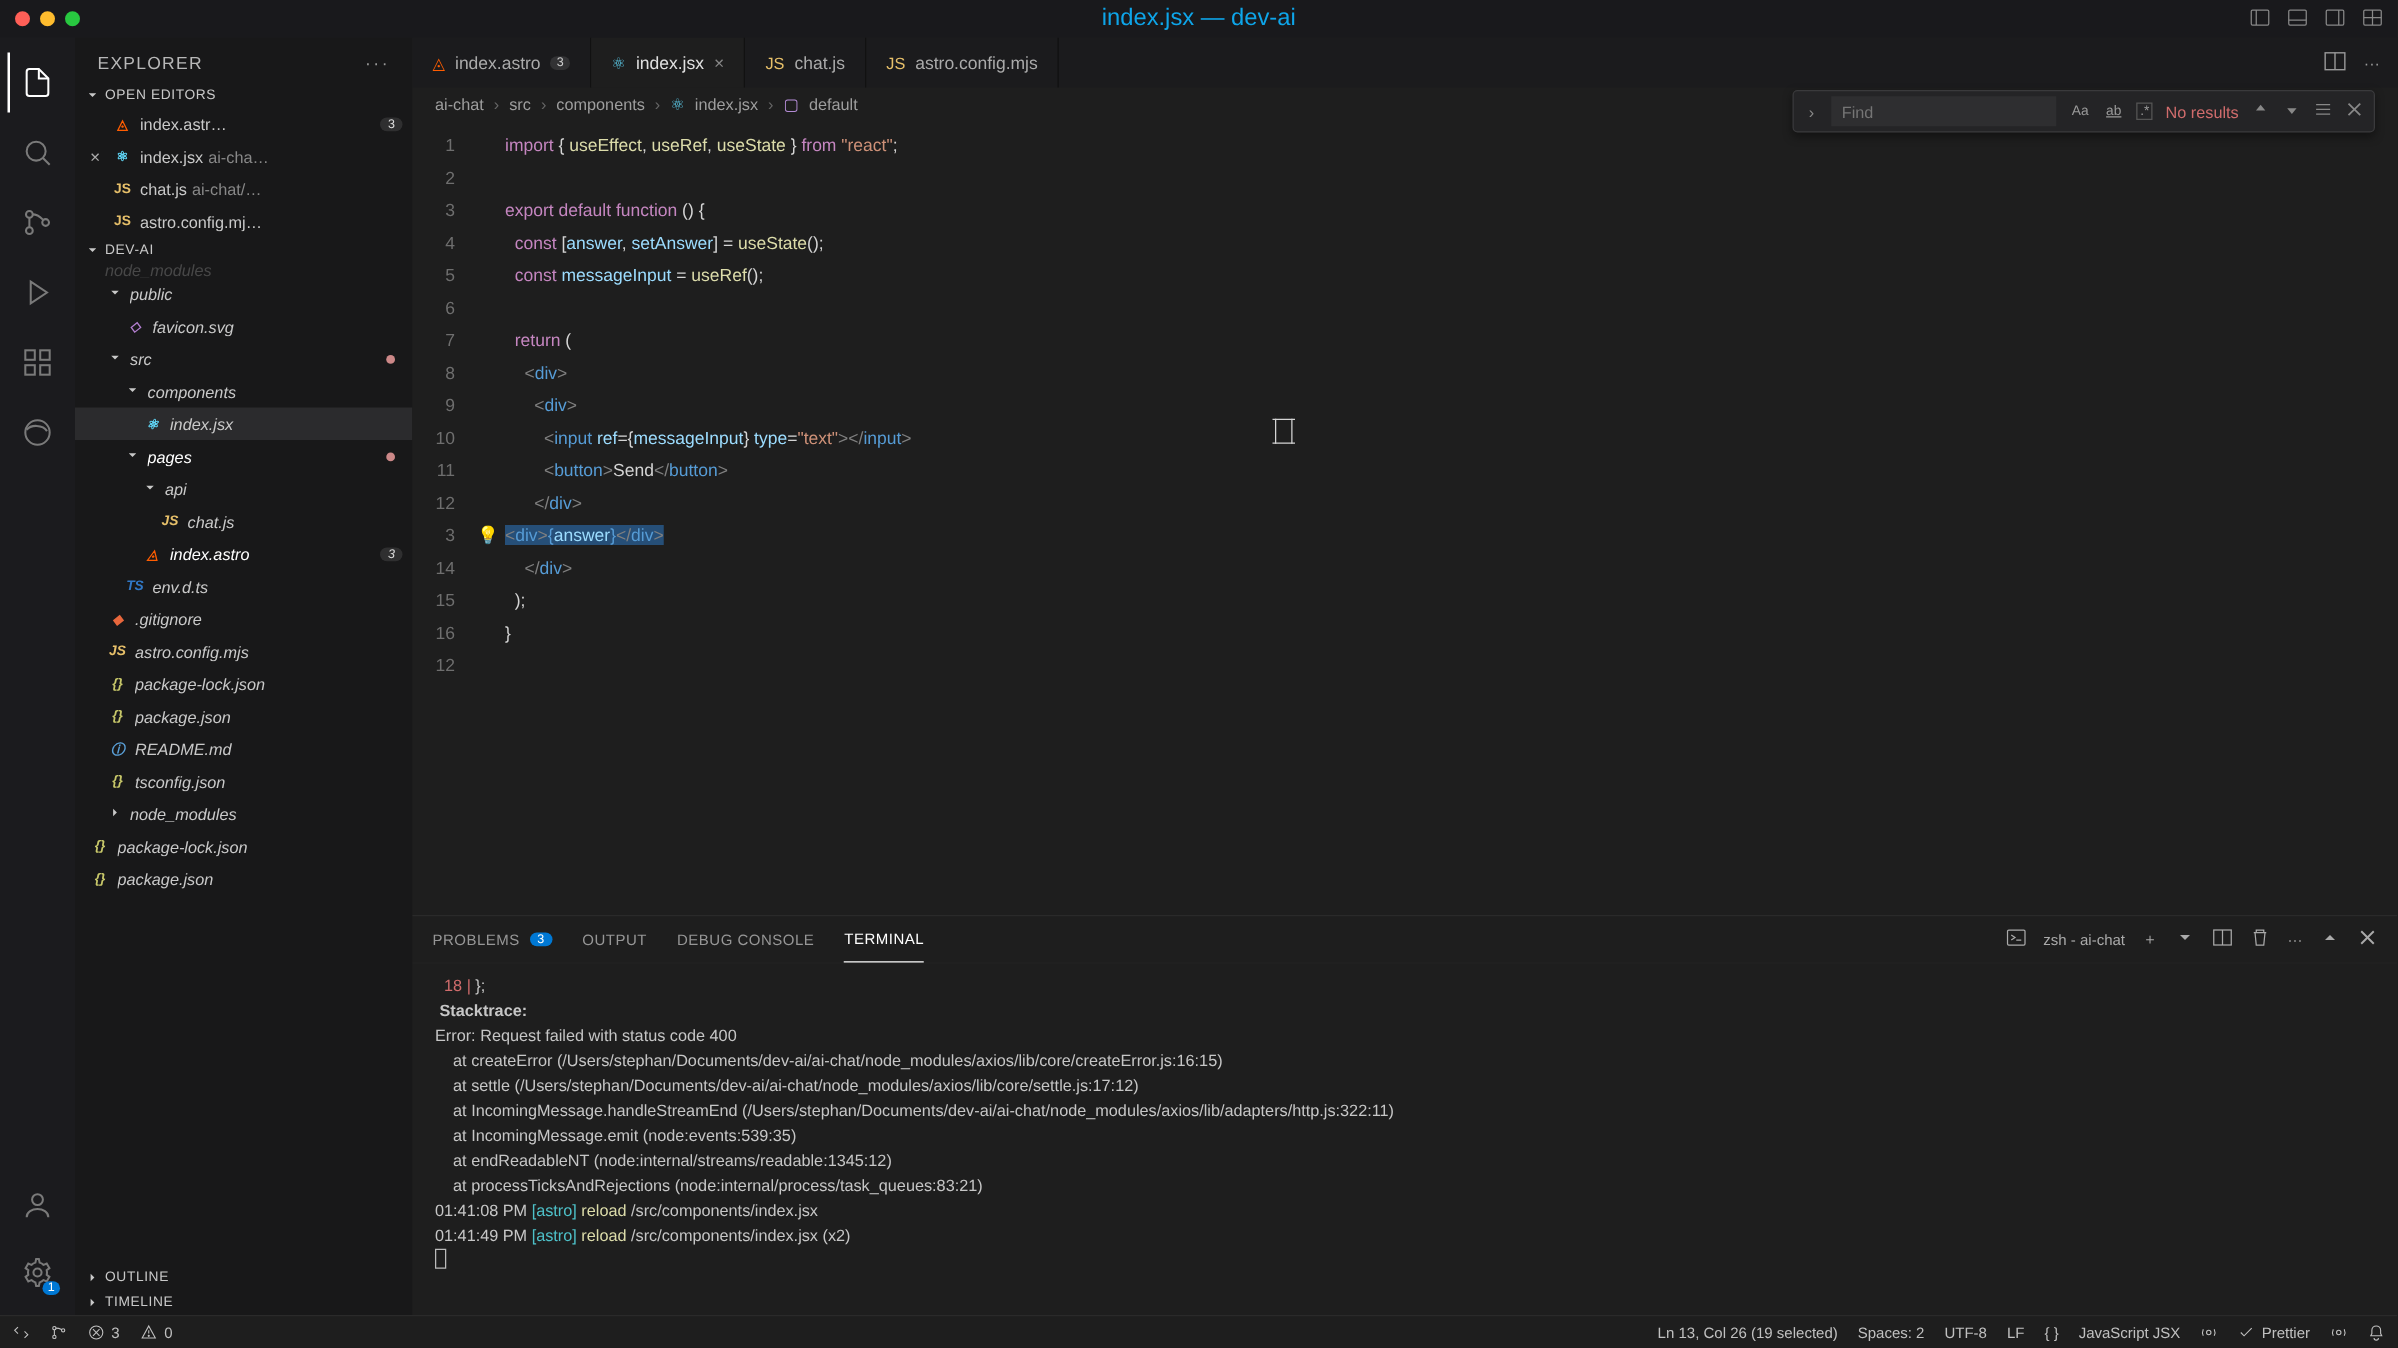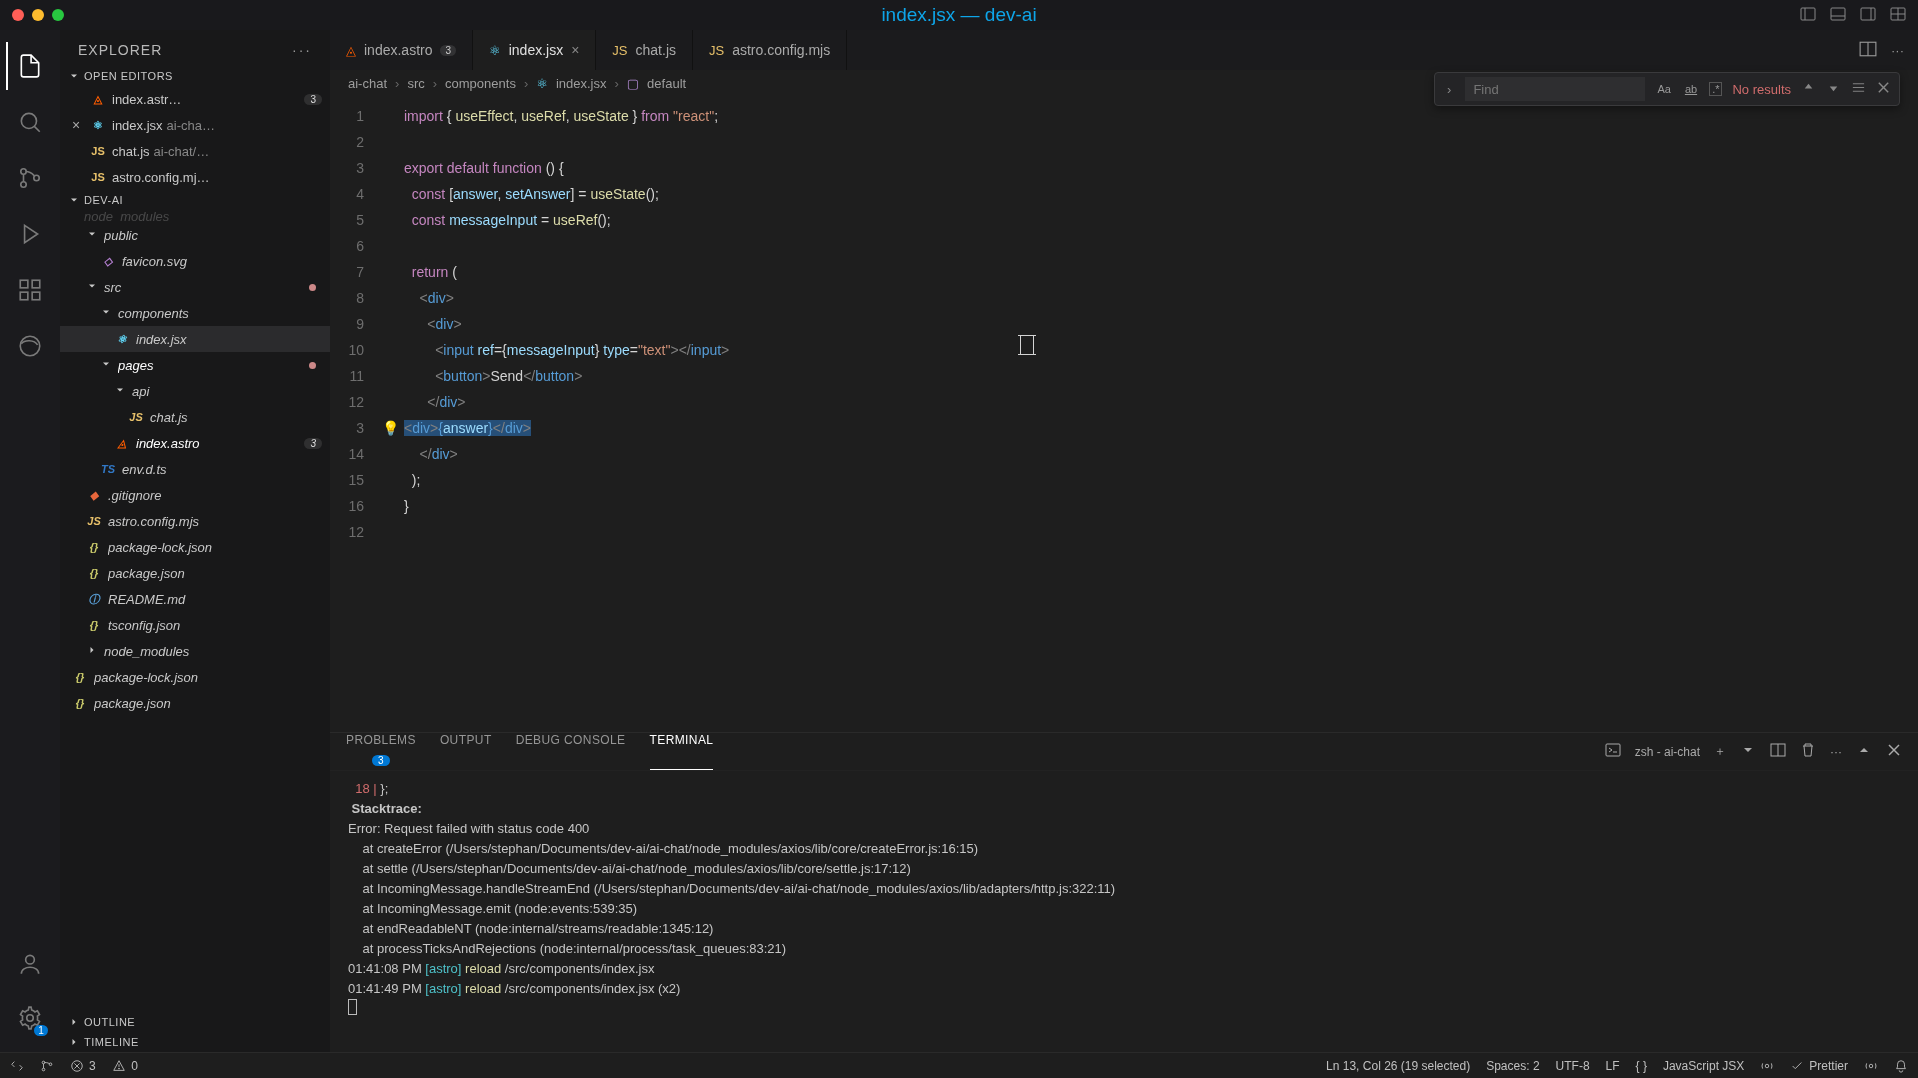--- a/index.html
+++ b/index.html
@@ -73,21 +73,21 @@
 .code .txt { flex:1; }
 .k1{color:#c586c0}.k2{color:#569cd6}.k4{color:#9cdcfe}.k5{color:#ce9178}.k6{color:#dcdcaa}.k7{color:#808080}
 .sel { background:#264f78; }
 .cursor-I { position:absolute; width:14px; height:20px; border-left:1px solid #d4d4d4; border-right:1px solid #d4d4d4; }
 .cursor-I::before,.cursor-I::after{content:"";position:absolute;left:-3px;right:-3px;height:1px;background:#d4d4d4}
 .cursor-I::before{top:0}.cursor-I::after{bottom:0}
 
 
 .panel { height:320px; border-top:1px solid #2a2a2a; display:flex; flex-direction:column; }
 .panel-tabs { height:38px; display:flex; align-items:center; padding:0 16px; gap:24px; color:#969696; font-size:12px; border-bottom:1px solid #222; }
-.ptab { cursor:pointer; letter-spacing:.4px; height:100%; display:flex; align-items:center; gap:8px;flex-direction:column; }
+.ptab { cursor:pointer; letter-spacing:.4px; height:100%; display:flex; align-items:center; gap:8px; }
 .ptab.active { color:#fff; border-bottom:1px solid #fff; }
 .ptab .badge { background:#0078d4; color:#fff; border-radius:8px; font-size:10px; padding:0 6px; }
 .panel-tabs .right { margin-left:auto; display:flex; align-items:center; gap:14px; color:#aaa; }
 .panel-tabs .right svg{width:16px;height:16px}
 .term { flex:1; font-family:Menlo,Consolas,monospace; font-size:13px; line-height:20px; padding:8px 18px; color:#c6c6c6; overflow:hidden; white-space:pre; }
 .term .r{color:#d06c6c}.term .c{color:#4ec1c9}.term .y{color:#dcdcaa}
 .term .cursor-block{display:inline-block;width:9px;height:16px;border:1px solid #bbb}
 
 
 .status { height:26px; background:#1e1e1e; border-top:1px solid #2a2a2a; display:flex; align-items:center; font-size:12px; color:#c0c0c0; padding:0 10px; gap:16px; }

